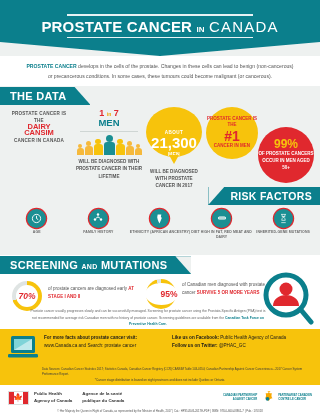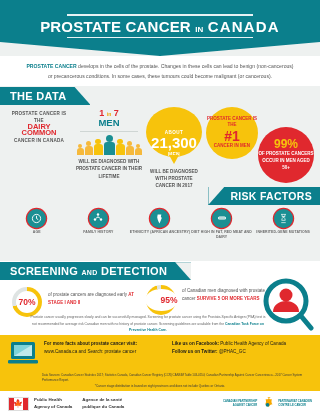--- a/index.html
+++ b/index.html
@@ -19,21 +19,21 @@
   }
   .title{
     position:absolute;left:0;right:0;top:14px;text-align:center;
     font-size:15px;font-weight:bold;color:#ffffff;letter-spacing:.2px;
     white-space:nowrap;
   }
   .title .rule{
     display:block;width:186px;margin:2px auto 0;height:1.5px;background:#fff;opacity:.9;
   }
   .title .rule.top{margin:0 auto 2px;}
-  .title .thin{font-weight:bold;letter-spacing:1.2px;}
+  .title .thin{font-weight:normal;letter-spacing:1.2px;}
   .title .sm{font-size:8px;font-weight:bold;letter-spacing:0;}
 
   
   .intro{
     padding:6px 26px 4px;text-align:center;font-size:5.1px;line-height:1.95;color:#555;
   }
   .intro b{color:#0b7f8c;font-weight:bold;}
 
   
   .banner{
@@ -49,21 +49,21 @@
   .banner-right{
     position:relative;display:inline-block;background:#0b7f8c;color:#fff;
     font-size:10.5px;font-weight:bold;letter-spacing:.3px;padding:3px 8px 3px 22px;float:right;
   }
   .banner-right::before{
     content:"";position:absolute;left:0;top:0;height:100%;width:16px;background:#eef1f0;
     clip-path:polygon(0 0,100% 0,0 100%);
   }
 
   
-  .data-band{position:relative;background:#eef1f0;padding-bottom:14px;}
+  .data-band{position:relative;background:#eef1f0;padding-bottom:8px;}
   .data-row{position:relative;height:82px;}
 
   .stat4{position:absolute;left:8px;top:6px;width:62px;text-align:center;}
   .stat4 .lead{font-size:4.6px;font-weight:bold;color:#555;line-height:1.5;letter-spacing:.2px;}
   .stat4 .big{font-size:34px;font-weight:bold;color:#e0282e;line-height:.82;letter-spacing:-1px;}
   .stat4 .big .th{font-size:12px;vertical-align:super;}
   .stat4 .mc{font-size:7.5px;font-weight:bold;color:#e0282e;line-height:1.05;margin-top:-2px;}
   .stat4 .tail{font-size:4.6px;font-weight:bold;color:#555;margin-top:2px;letter-spacing:.2px;}
 
   .stat7{position:absolute;left:74px;top:4px;width:70px;text-align:center;}
@@ -187,21 +187,21 @@
   <div class="data-band">
     <div>
       <span class="banner">THE DATA</span>
     </div>
 
     <div class="data-row">
 
       <div class="stat4">
         <div class="lead">PROSTATE CANCER IS THE</div>
         <div class="mc">DAIRY</div>
-        <div class="mc">COMMON</div>
+        <div class="mc">CANSIM</div>
         <div class="tail">CANCER IN CANADA</div>
       </div>
 
       <div class="stat7">
         <div class="oneinseven"><span>1</span> <span class="in">in</span> <span>7</span></div>
         <div class="men">MEN</div>
         <div class="divider"></div>
         <div class="people">
           <div class="person">
               <div class="head" style="width:4px;height:4px;background:#f6b93b;"></div>
@@ -308,27 +308,27 @@
               <path d="M8 3c0 6 8 6 8 12M16 3c0 6-8 6-8 12M8 21h8M8 3h8M9 8h6M9 16h6" stroke="#fff" stroke-width="1.5" fill="none" stroke-linecap="round"></path>
             </svg>
         </div>
         <div class="risk-label">INHERITED-GENE MUTATIONS</div>
       </div>
     </div>
   </div>
 
   <div class="screen-band">
     <div class="screen-head">
-      <span class="banner"><span>SCREENING</span> <span class="and">AND</span> <span>DETECTION</span></span>
+      <span class="banner"><span>SCREENING</span> <span class="and">AND</span> <span>MUTATIONS</span></span>
     </div>
     <div class="screen-body">
 
       <div class="s70">
         <div class="donut" style="background:conic-gradient(#f7c30c 0 70%, #dfe4e3 70% 100%);">
-          <div style="width:22px;height:22px;border-radius:50%;background:#fff;display:flex;align-items:center;justify-content:center;">
+          <div style="width:22px;height:22px;border-radius:50%;background:#fff;display:flex;align-items:center;justify-content:center;font-style:italic;">
             <span>70%</span>
           </div>
         </div>
       </div>
       <div class="s70-txt">
         <span>of prostate cancers are diagnosed early </span><b>AT STAGE I AND II</b>
       </div>
 
       <div class="s95">
         <div class="donut" style="background:conic-gradient(#f7c30c 0 95%, #dfe4e3 95% 100%);">

